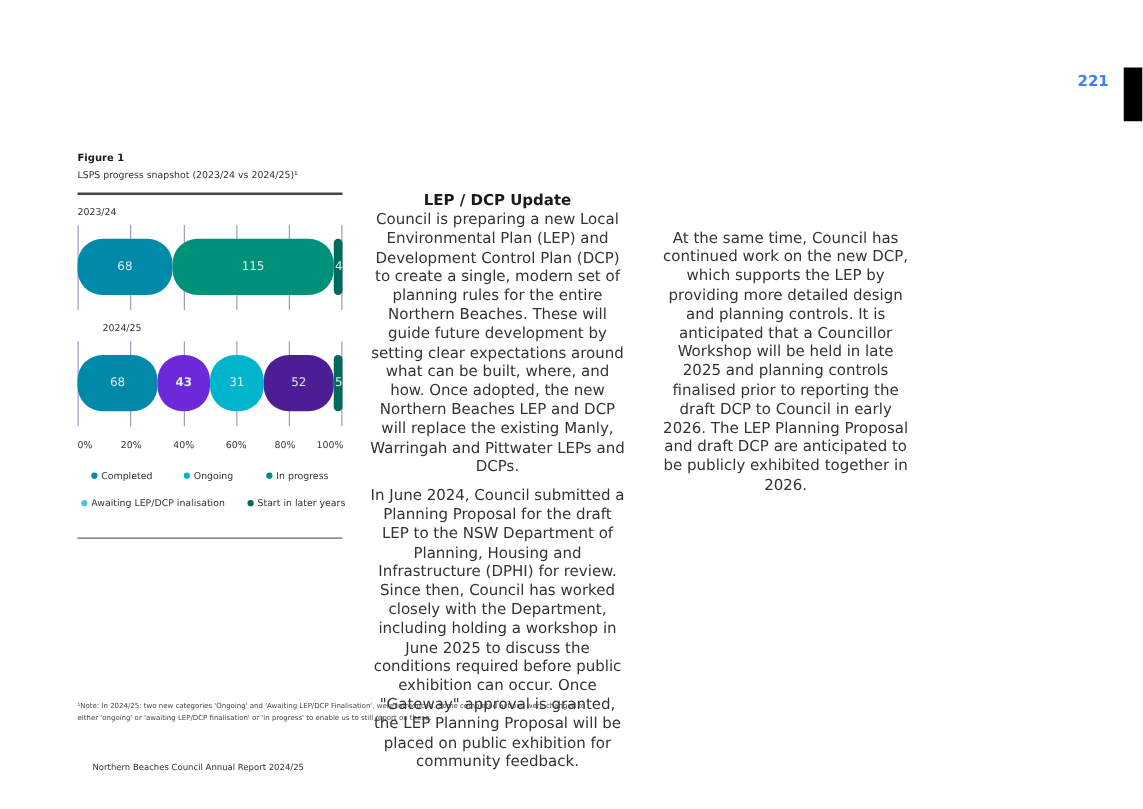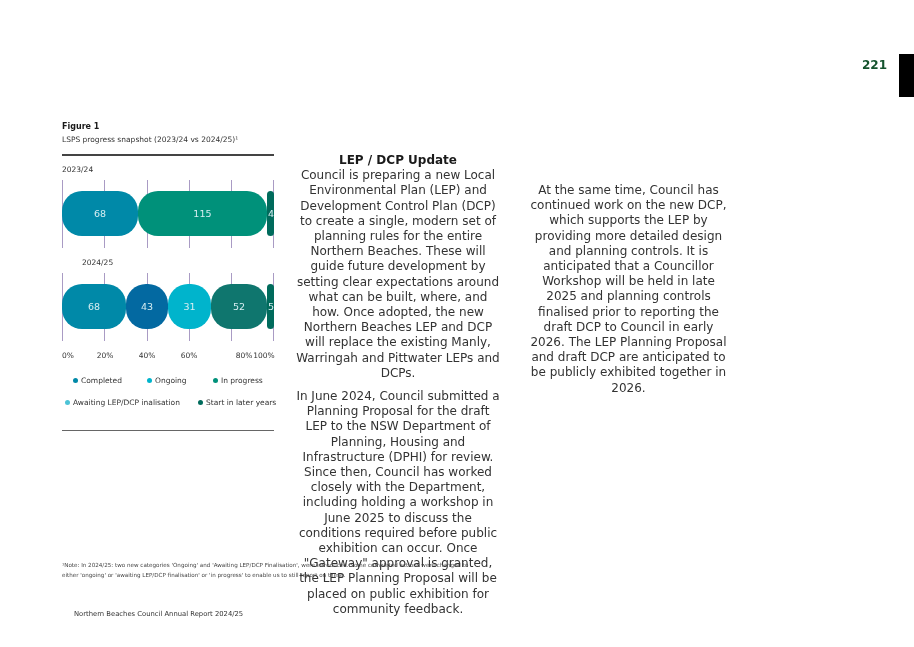--- a/index.html
+++ b/index.html
@@ -1,18 +1,18 @@
 <!DOCTYPE html>
 <html><head>
 <meta charset="utf-8">
 <style>
   html, body { margin:0; padding:0; }
   body { width:914px; height:647px; background:#ffffff; position:relative; overflow:hidden; font-family:"DejaVu Sans", sans-serif; color:#2b2b2b; }
   .abs { position:absolute; }
-  .page-num { left:862px; top:58px; font-size:12px; font-weight:bold; color:#14532d; }
+  .page-num { left:862px; top:58px; font-size:12px; font-weight:bold; color:#3b82f6; }
   .page-tab { left:899px; top:54px; width:15px; height:43px; background:#000; }
   .fig-label { left:62px; top:122px; font-size:8px; font-weight:bold; color:#1a1a1a; }
   .fig-caption { left:62px; top:135px; font-size:7.5px; color:#333; }
   .rule-top { left:62px; top:154px; width:212px; height:2px; background:#444; }
   .rule-bottom { left:62px; top:430px; width:212px; height:1px; background:#666; }
   .year-label { font-size:7.5px; color:#333; }
   .tick { position:absolute; width:1px; background:#a99bc4; }
   .bar { position:absolute; left:62px; width:212px; height:45px; display:flex; }
   .seg { height:100%; display:flex; align-items:center; justify-content:center; color:#d7eef2; font-size:9.5px; overflow:hidden; white-space:nowrap;border-radius:20px; }
   .seg.edge { justify-content:flex-end; padding-right:0; }
@@ -55,32 +55,32 @@
 
   <div class="tick" style="left:62px; top:273px; height:68px;"></div>
   <div class="tick" style="left:104px; top:273px; height:68px;"></div>
   <div class="tick" style="left:147px; top:273px; height:68px;"></div>
   <div class="tick" style="left:189px; top:273px; height:68px;"></div>
   <div class="tick" style="left:231px; top:273px; height:68px;"></div>
   <div class="tick" style="left:273px; top:273px; height:68px;"></div>
 
   <div class="bar" style="top:284px;">
     <div class="seg" style="width:30.2%; background:#0089a8;">68</div>
-    <div class="seg" style="width:19.8%; background:#0369a1;">43</div>
+    <div class="seg" style="width:19.8%; background:#6d28d9;font-weight:bold;">43</div>
     <div class="seg" style="width:20.3%; background:#00b4cc;">31</div>
-    <div class="seg" style="width:26.4%; background:#0f766e;">52</div>
+    <div class="seg" style="width:26.4%; background:#4c1d95;">52</div>
     <div class="seg edge" style="width:3.3%; background:#006b5c;">5</div>
   </div>
 
   <div>
     <span class="axis-label" style="left:68px;">0%</span>
     <span class="axis-label" style="left:105px;">20%</span>
     <span class="axis-label" style="left:147px;">40%</span>
     <span class="axis-label" style="left:189px;">60%</span>
-    <span class="axis-label" style="left:244px;">80%</span>
+    <span class="axis-label" style="left:228px;">80%</span>
     <span class="axis-label" style="left:264px;">100%</span>
   </div>
 
   <div>
     <div class="legend-item" style="left:73px; top:376px;text-align:center;">
       <span class="dot" style="background:#0089a8;"></span>
       <span>Completed</span>
     </div>
     <div class="legend-item" style="left:147px; top:376px;">
       <span class="dot" style="background:#00b4cc;"></span>

